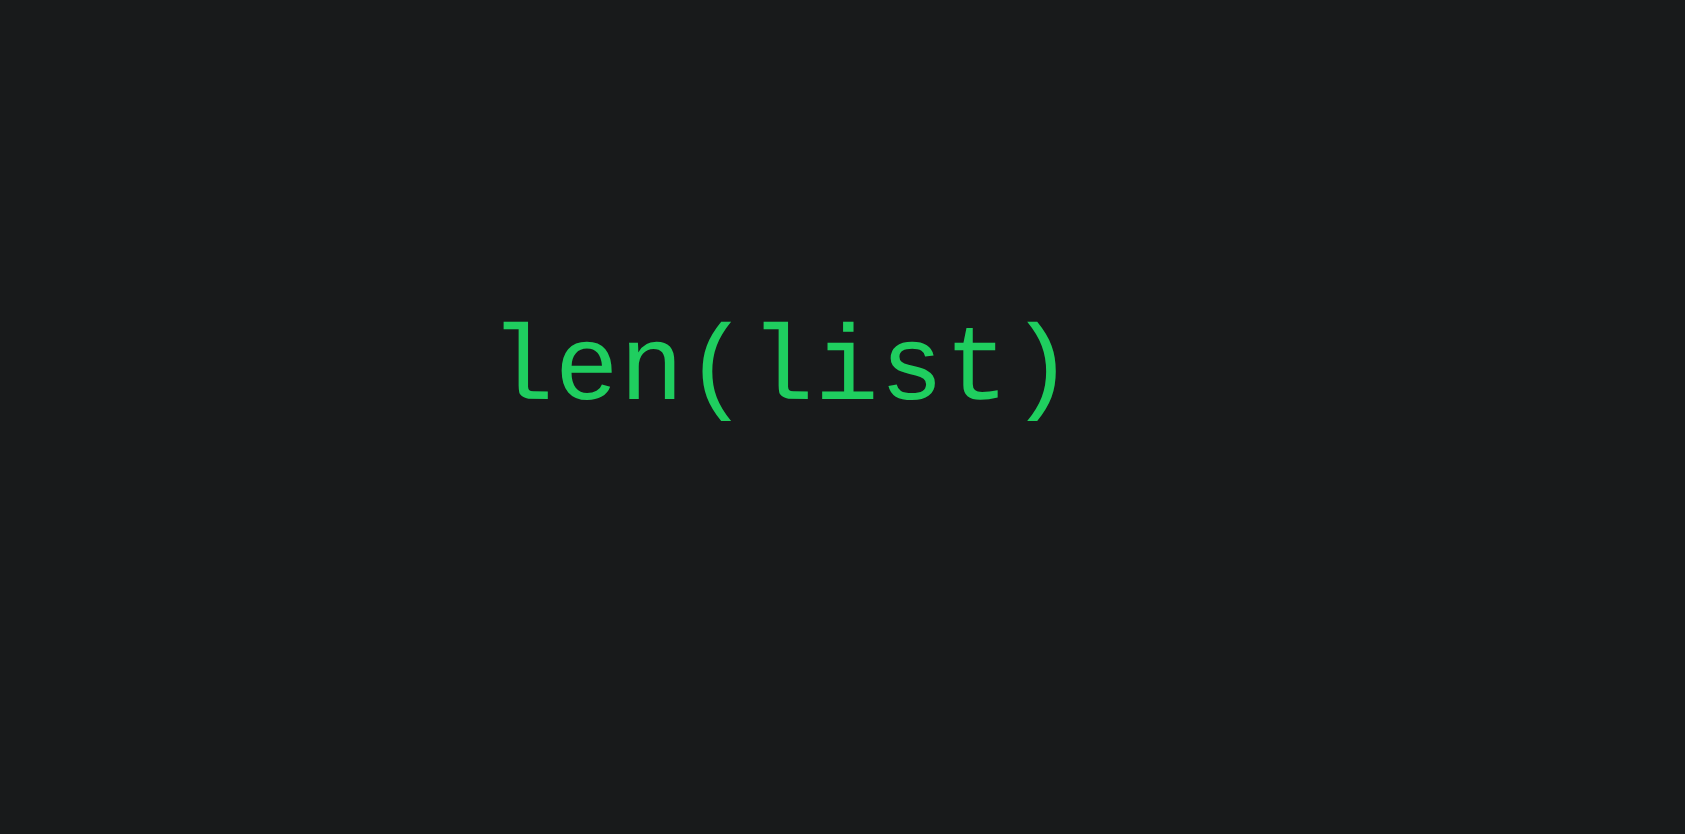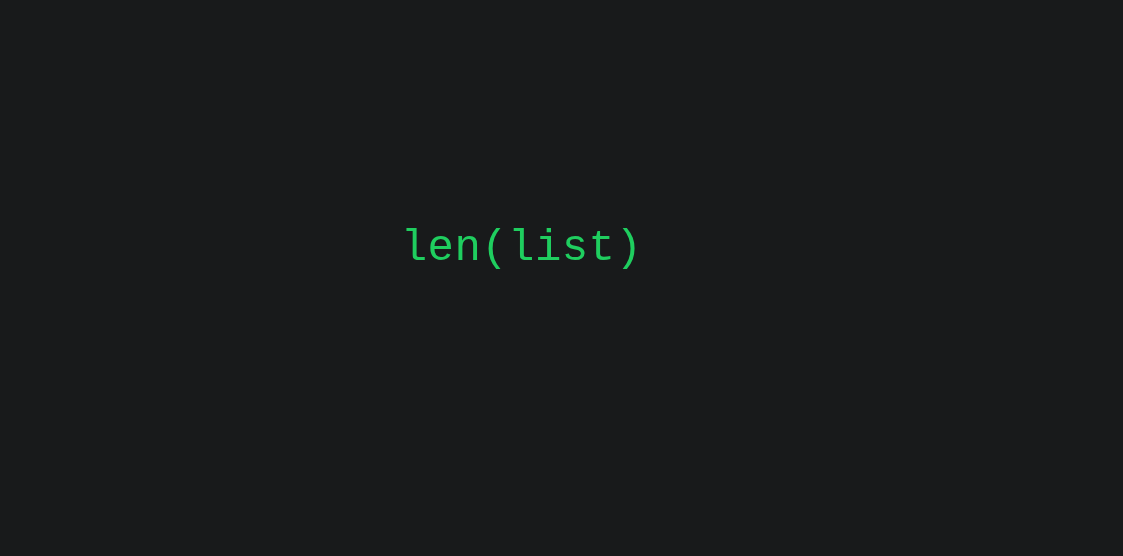--- a/index.html
+++ b/index.html
@@ -11,21 +11,21 @@
       width: 1123px;
       height: 556px;
       background-color: #181a1b;
       display: flex;
       align-items: center;
       justify-content: center;
       overflow: hidden;
     }
     .code-display {
       font-family: "SF Mono", "Monaco", "Menlo", "Consolas", "Courier New", monospace;
-      font-size: 44px;
+      font-size: 71px;
       font-weight: 400;
       color: #1fce5f;
       white-space: pre;
       position: relative;
       top: -30px;
       left: -40px;
       letter-spacing: 0.01em;
     }
   </style>
 </head>

